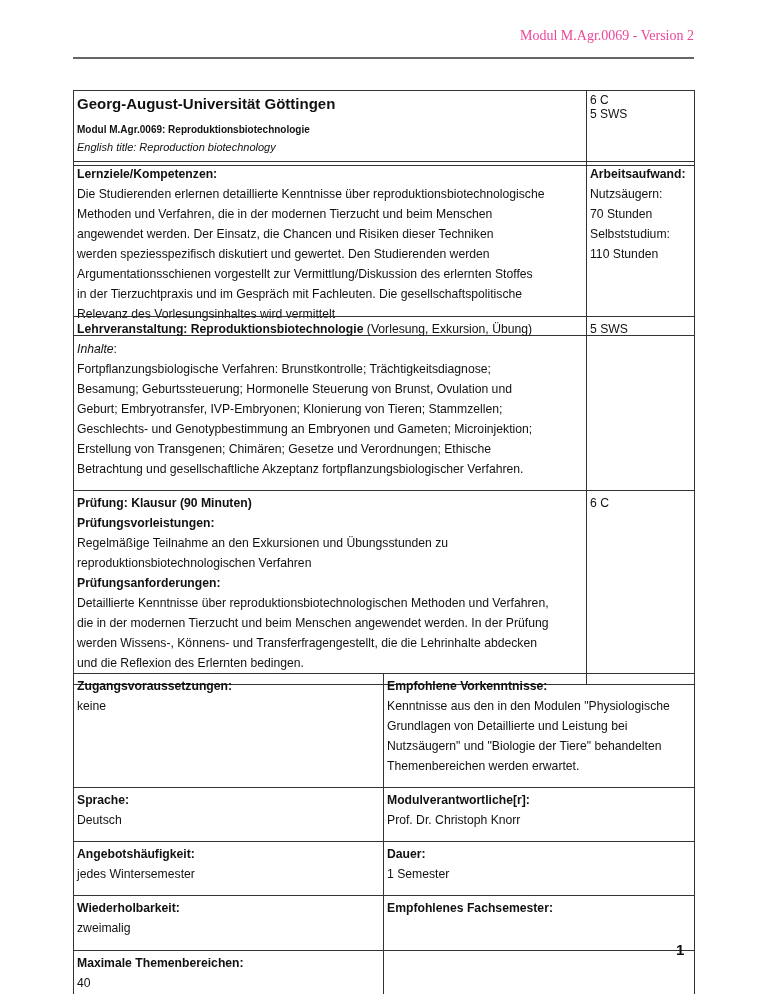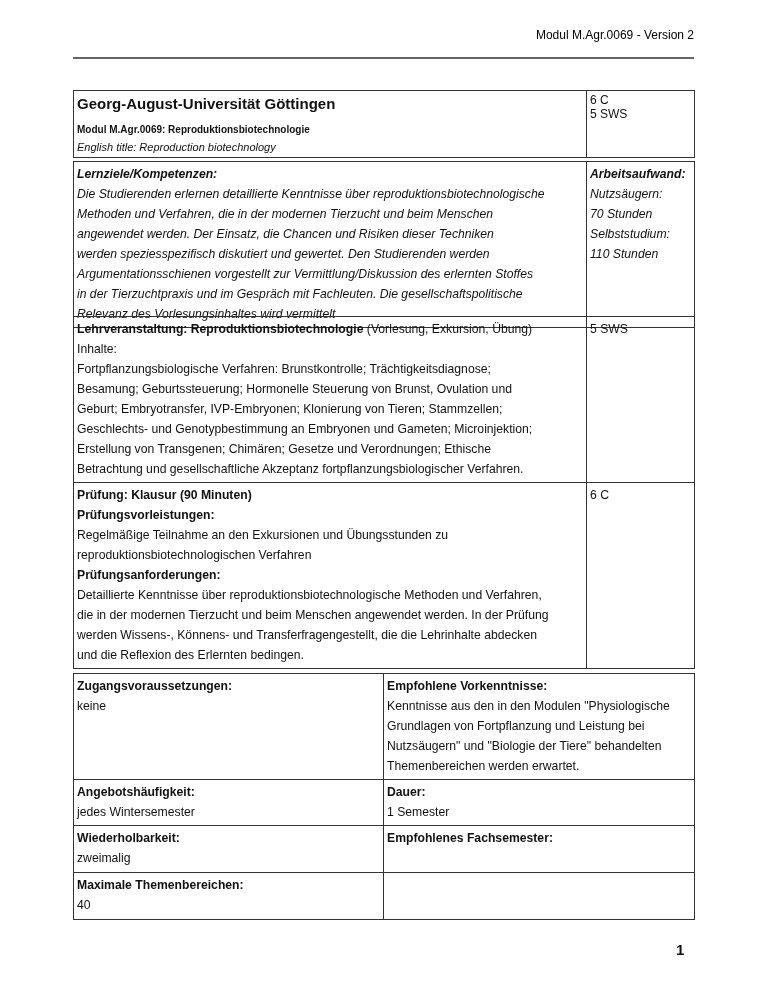--- a/index.html
+++ b/index.html
@@ -3,36 +3,36 @@
   <meta charset="utf-8">
   <style>
     html, body { margin: 0; padding: 0; background: #ffffff; }
     body {
       width: 768px; height: 994px; position: relative; overflow: hidden;
       font-family: "Liberation Sans", sans-serif; color: #111;
       font-size: 12.2px;
     }
     .page-header {
       position: absolute; left: 73px; top: 28px; width: 621px;
-      text-align: right; font-size: 12px; color: #000000;
+      text-align: right; font-size: 14px; color: #ec4899; font-family: Liberation Serif, serif;
     }
     .header-rule {
       position: absolute; left: 73px; top: 57px; width: 621px; height: 2px;
       background: #666;
     }
     table.box {
       position: absolute; left: 73px; width: 621px;
       border-collapse: collapse; table-layout: fixed;
     }
     table.box td {
       border: 1.5px solid #333; vertical-align: top;
-      padding: 2px 3px 3px 3px; line-height: 20px;
+      padding: 2px 3px 11px 3px; line-height: 20px;
     }
     .b { font-weight: bold; }
-    .i { }
+    .i { font-style: italic; }
     .uni { font-size: 15px; font-weight: bold; line-height: 20px; margin-top: 1px; }
     .modtitle { font-size: 10px; font-weight: bold; line-height: 20px; margin-top: 6px; }
     .eng { font-size: 11px; font-style: italic; line-height: 14px; }
     .small-cell { line-height: 14px !important; font-size: 12px; }
     .page-num {
       position: absolute; left: 676px; top: 941px; font-size: 15px; font-weight: bold;
     }
   </style>
 </head>
 <body>
@@ -53,21 +53,21 @@
       <div class="eng">English title: Reproduction biotechnology</div>
     </td>
     <td class="small-cell">
       <div>6 C</div>
       <div>5 SWS</div>
     </td>
   </tr>
 </tbody>
   </table>
 
-<table class="box" style="top:161px;font-style:italic;">
+<table class="box" style="top:161px;">
   <colgroup>
       <col style="width:513px">
       <col style="width:108px">
     </colgroup>
   <tbody>
       <tr>
     <td>
       <div class="b">Lernziele/Kompetenzen:</div>
       <div>Die Studierenden erlernen detaillierte Kenntnisse über reproduktionsbiotechnologische</div>
       <div>Methoden und Verfahren, die in der modernen Tierzucht und beim Menschen</div>
@@ -109,21 +109,21 @@
       <div>5 SWS</div>
     </td>
   </tr>
   <tr>
     <td>
       <div class="b">Prüfung: Klausur (90 Minuten)</div>
       <div class="b">Prüfungsvorleistungen:</div>
       <div>Regelmäßige Teilnahme an den Exkursionen und Übungsstunden zu</div>
       <div>reproduktionsbiotechnologischen Verfahren</div>
       <div class="b">Prüfungsanforderungen:</div>
-      <div>Detaillierte Kenntnisse über reproduktionsbiotechnologische Methoden und Verfahren,</div>
+      <div>Detaillierte Kenntnisse über reproduktionsbiotechnologischen Methoden und Verfahren,</div>
       <div>die in der modernen Tierzucht und beim Menschen angewendet werden. In der Prüfung</div>
       <div>werden Wissens-, Könnens- und Transferfragengestellt, die die Lehrinhalte abdecken</div>
       <div>und die Reflexion des Erlernten bedingen.</div>
     </td>
     <td>
       <div>6 C</div>
     </td>
   </tr>
 </tbody>
   </table>
@@ -135,23 +135,33 @@
     </colgroup>
   <tbody>
       <tr>
     <td>
       <div class="b">Zugangsvoraussetzungen:</div>
       <div>keine</div>
     </td>
     <td>
       <div class="b">Empfohlene Vorkenntnisse:</div>
       <div>Kenntnisse aus den in den Modulen "Physiologische</div>
-      <div>Grundlagen von Fortpflanzung und Leistung bei</div>
+      <div>Grundlagen von Detaillierte und Leistung bei</div>
       <div>Nutzsäugern" und "Biologie der Tiere" behandelten</div>
       <div>Themenbereichen werden erwartet.</div>
+    </td>
+  </tr>
+  <tr>
+    <td>
+      <div class="b">Sprache:</div>
+      <div>Deutsch</div>
+    </td>
+    <td>
+      <div class="b">Modulverantwortliche[r]:</div>
+      <div>Prof. Dr. Christoph Knorr</div>
     </td>
   </tr>
   <tr>
     <td>
       <div class="b">Angebotshäufigkeit:</div>
       <div>jedes Wintersemester</div>
     </td>
     <td>
       <div class="b">Dauer:</div>
       <div>1 Semester</div>

